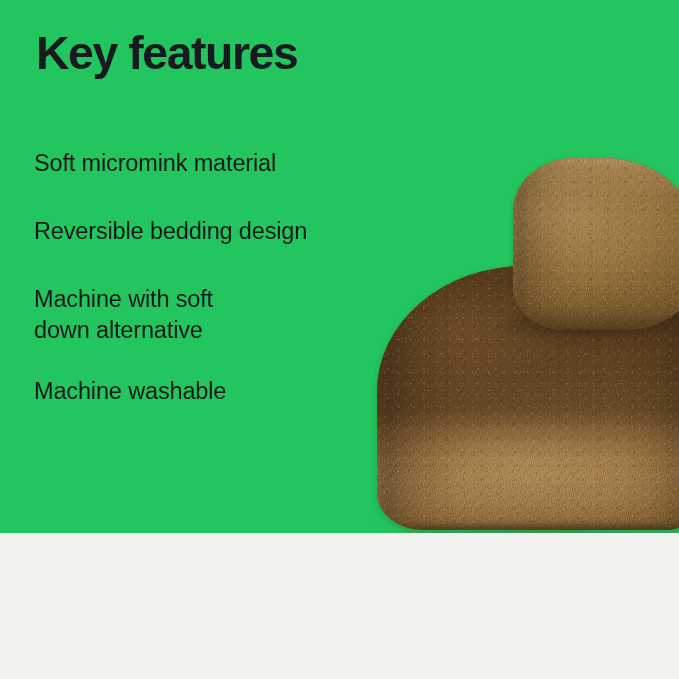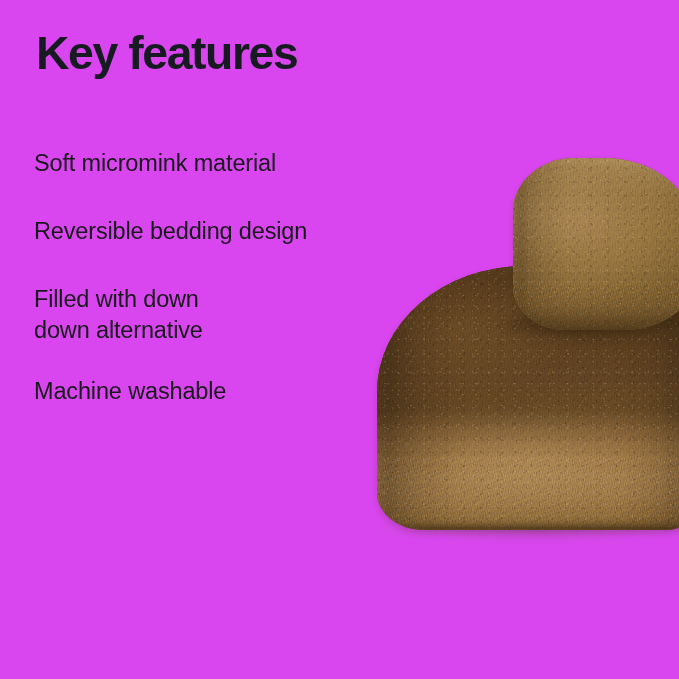--- a/index.html
+++ b/index.html
@@ -15,22 +15,22 @@
     font-family: "Liberation Sans", sans-serif;
     background: #f4f2ee;
     position: relative;
     -webkit-font-smoothing: antialiased;
   }
 
   #canvas {
     position: absolute;
     inset: 0;
     width: 679px;
-    height: 679px;
-    background: #d946ef;
+    height: 533px;
+    background: #22c55e;
     overflow: hidden;
   }
 
   
 
   #text-block {
     position: absolute;
     left: 34px;
     top: 0;
     width: 400px;
@@ -407,21 +407,21 @@
 
 <div id="canvas">
 
   <div id="text-block">
 
     <h1 id="page-title">Key features</h1>
 
     <ul id="features-list">
       <li class="feature-item">Soft micromink material</li>
       <li class="feature-item">Reversible bedding design</li>
-      <li class="feature-item two-line">Filled with down
+      <li class="feature-item two-line">Machine with soft
 down alternative</li>
       <li class="feature-item">Machine washable</li>
     </ul>
 
   </div>
 
   <div id="product-photo">
 
     <div id="comforter-shadow"></div>
 

